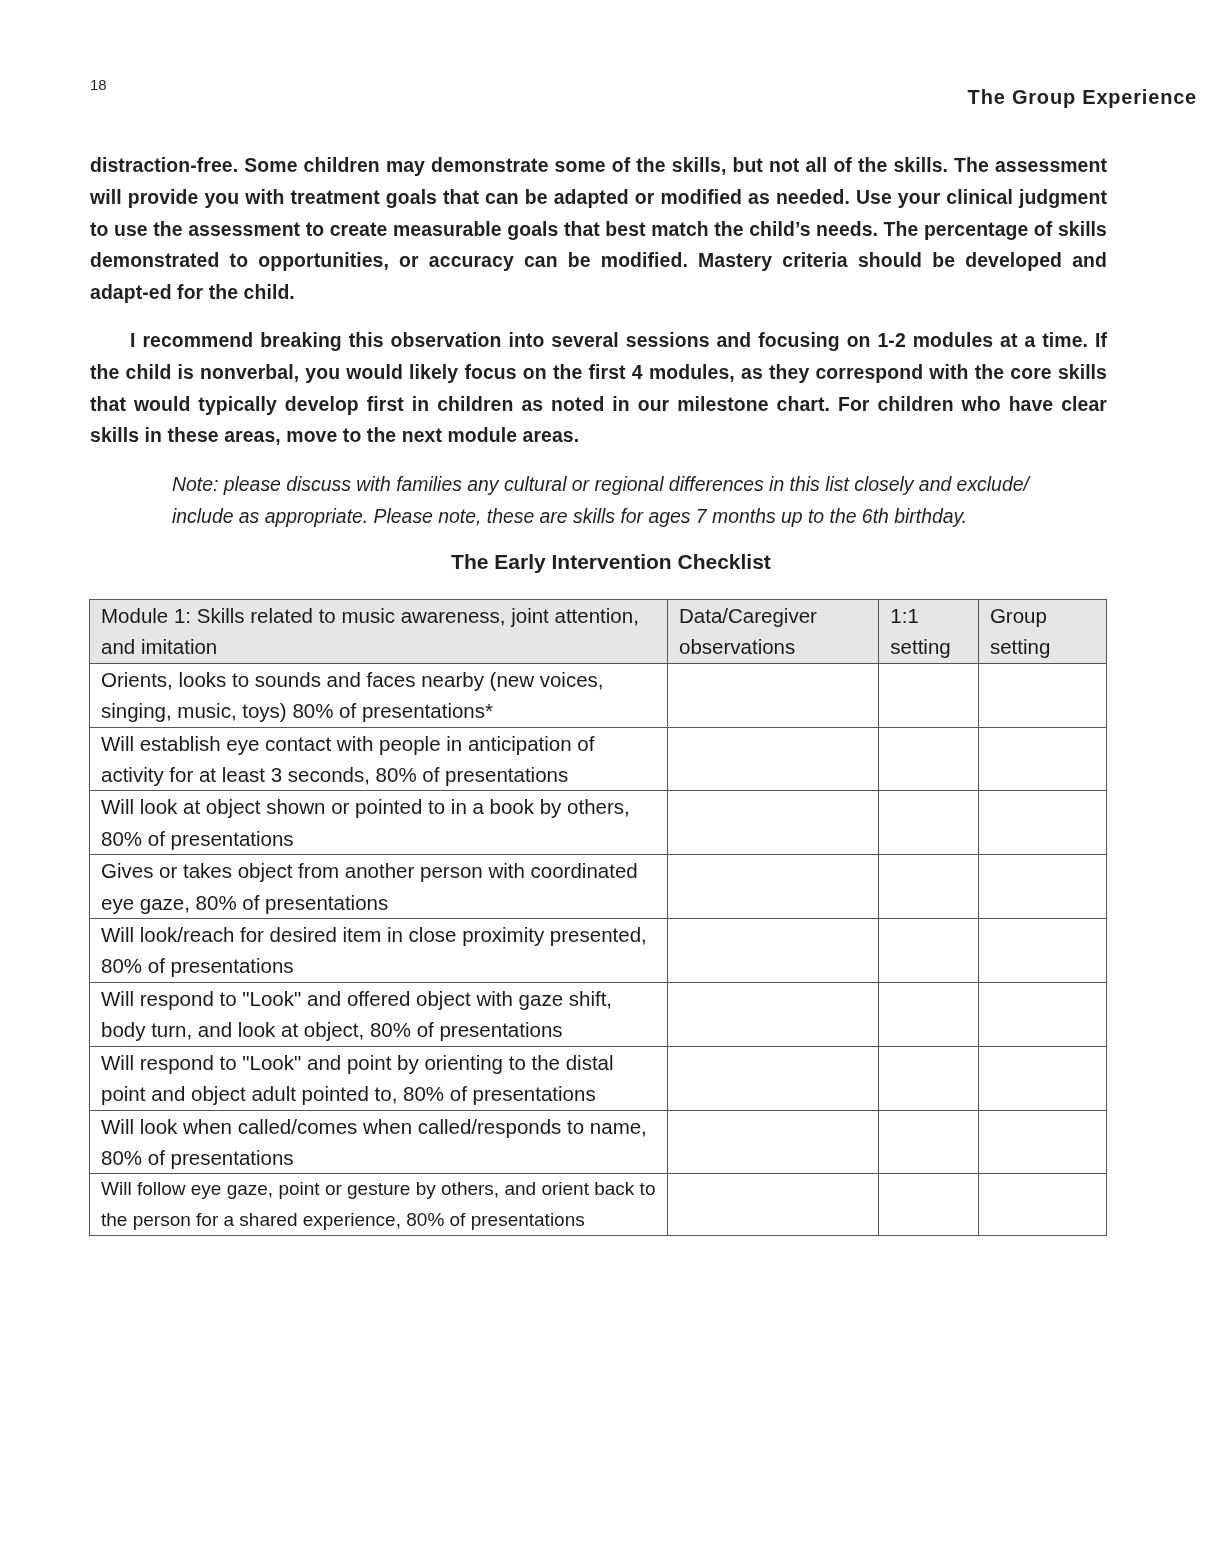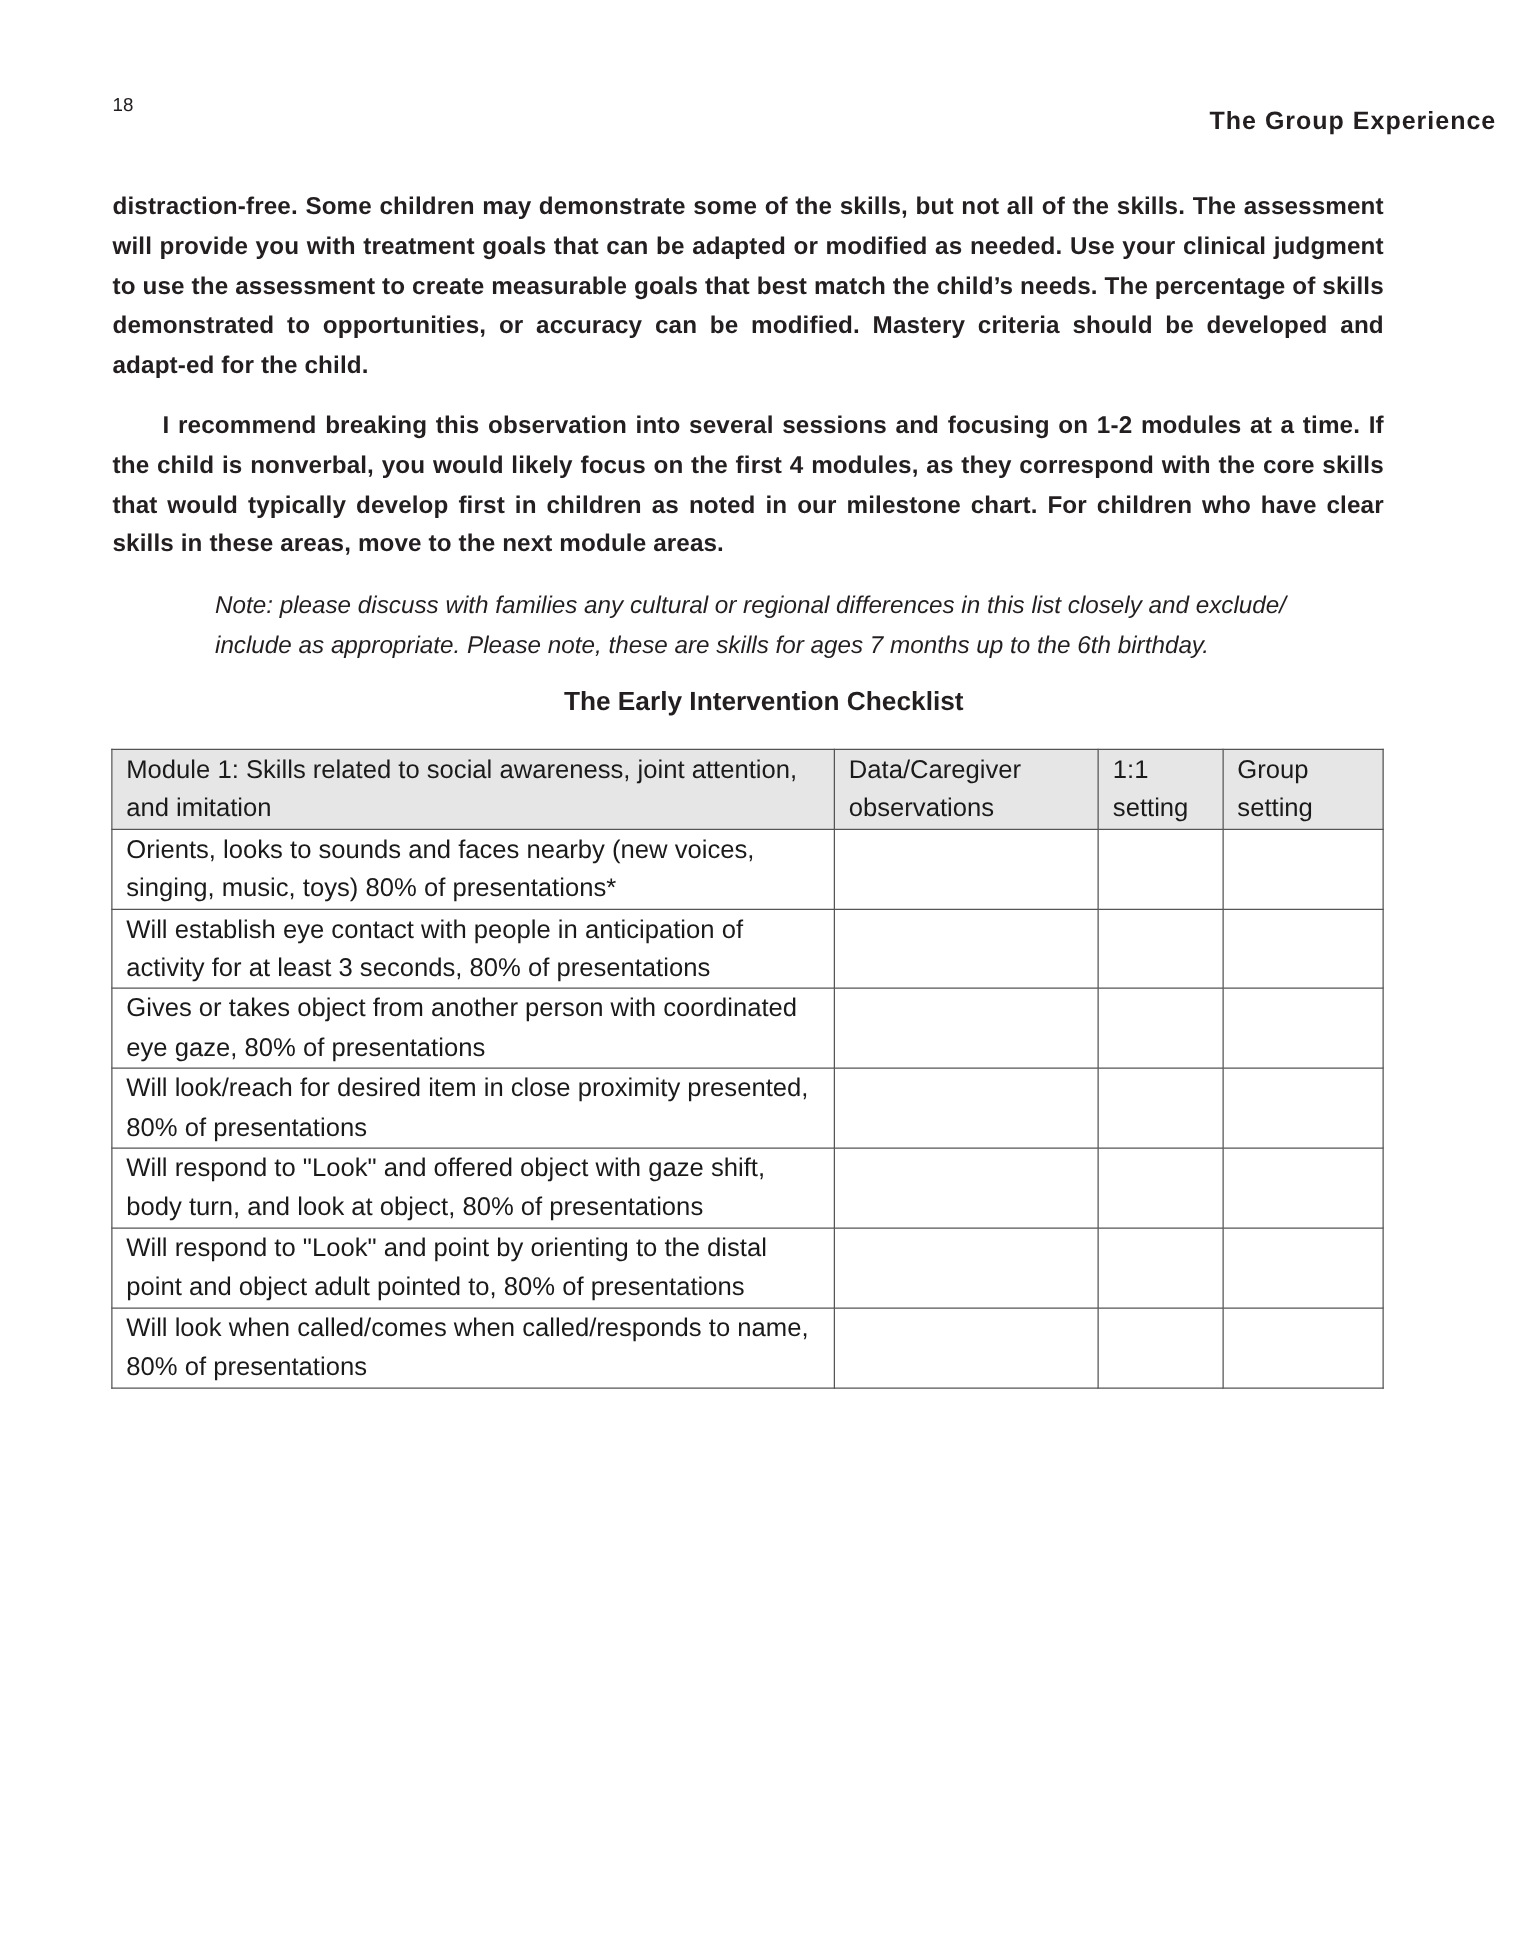--- a/index.html
+++ b/index.html
@@ -61,35 +61,41 @@
 
 <table class="checklist">
   <colgroup>
     <col class="col-skill">
       <col class="col-data">
       <col class="col-one">
       <col class="col-group">
   </colgroup>
   <thead>
     <tr>
-      <th>Module 1: Skills related to social awareness, joint attention, and imitation</th>
+      <th>Module 1: Skills related to music awareness, joint attention, and imitation</th>
       <th>Data/Caregiver observations</th>
       <th>1:1 setting</th>
       <th>Group setting</th>
     </tr>
   </thead>
   <tbody>
     <tr class="r0">
       <td class="skill">Orients, looks to sounds and faces nearby (new voices, singing, music, toys) 80% of presentations*</td>
       <td></td>
       <td></td>
       <td></td>
     </tr>
     <tr class="r1">
       <td class="skill">Will establish eye contact with people in anticipation of activity for at least 3 seconds, 80% of presentations</td>
+      <td></td>
+      <td></td>
+      <td></td>
+    </tr>
+    <tr class="r3">
+      <td class="skill">Will look at object shown or pointed to in a book by others, 80% of presentations</td>
       <td></td>
       <td></td>
       <td></td>
     </tr>
     <tr class="r4">
       <td class="skill">Gives or takes object from another person with coordinated eye gaze, 80% of presentations</td>
       <td></td>
       <td></td>
       <td></td>
     </tr>
@@ -110,14 +116,20 @@
       <td></td>
       <td></td>
       <td></td>
     </tr>
     <tr class="r9">
       <td class="skill">Will look when called/comes when called/responds to name, 80% of presentations</td>
       <td></td>
       <td></td>
       <td></td>
     </tr>
+    <tr class="r10 small">
+      <td class="skill">Will follow eye gaze, point or gesture by others, and orient back to the person for a shared experience, 80% of presentations</td>
+      <td></td>
+      <td></td>
+      <td></td>
+    </tr>
   </tbody>
 </table>
 
 </body></html>

